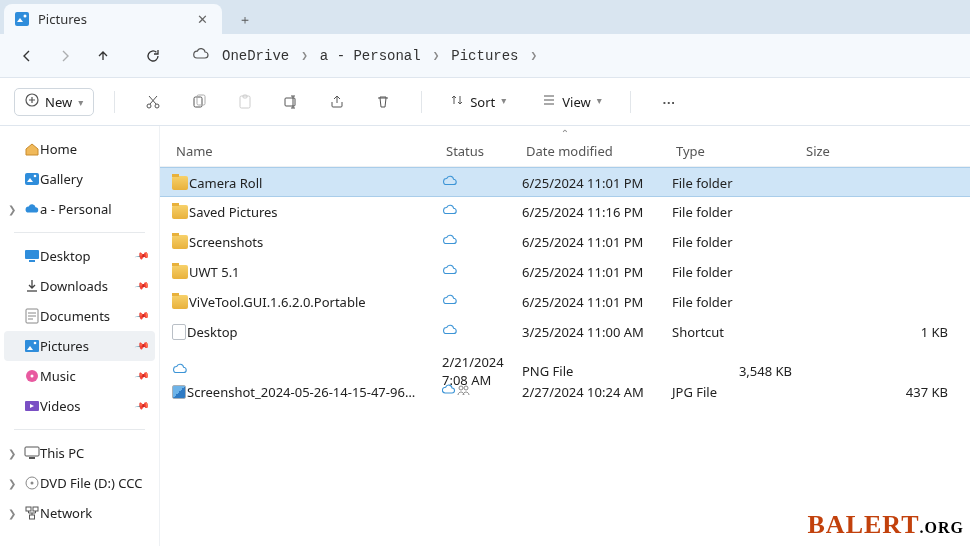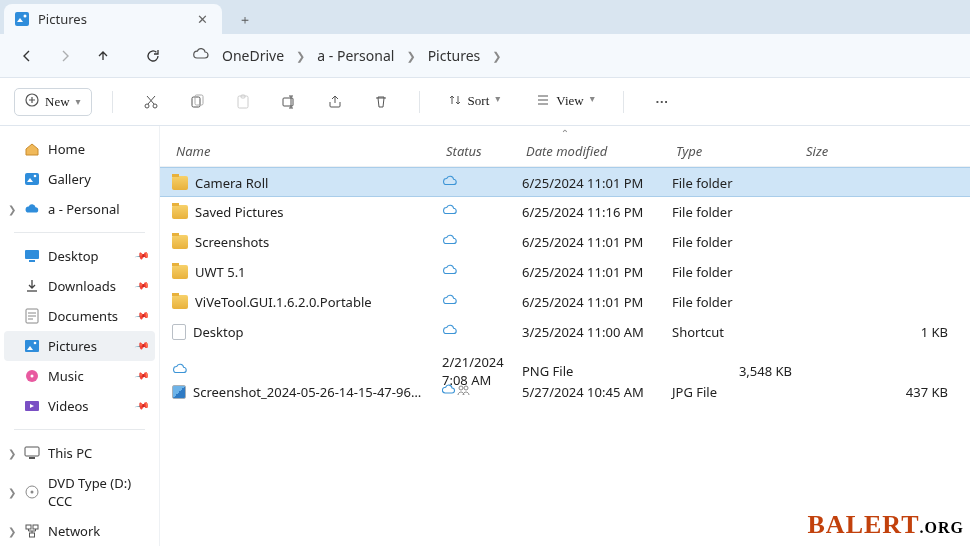--- a/index.html
+++ b/index.html
@@ -45,20 +45,21 @@
 }
 
 .addrbar {
   height: 44px;
   background: #f5f9fd;
   display: flex;
   align-items: center;
   padding: 0 16px;
   gap: 16px;
   border-bottom: 1px solid #dfe6ee;
+  font-family: Liberation Mono, monospace;
 }
 .nav-btn {
   width: 22px; height: 22px;
   display: flex; align-items: center; justify-content: center;
   color: #555;
 }
 .breadcrumbs {
   display: flex; align-items: center; gap: 12px;
   font-size: 14px;
   color: #333;
@@ -67,21 +68,20 @@
 .breadcrumb { display: flex; align-items: center; gap: 6px; }
 .bc-chevron { color: #8a8a8a; font-size: 11px; }
 
 .toolbar {
   height: 48px;
   display: flex;
   align-items: center;
   padding: 0 14px;
   gap: 12px;
   border-bottom: 1px solid #dfe6ee;
-  font-family: Liberation Serif, serif;
 }
 .tb-group { display: flex; align-items: center; gap: 10px; }
 .tb-sep { width: 1px; height: 22px; background: #e2e6ea; margin: 0 8px; }
 .new-btn {
   display: flex; align-items: center; gap: 6px;
   border: 1px solid #d0d7de;
   border-radius: 5px;
   padding: 4px 10px;
   font-size: 13px;
 }
@@ -104,21 +104,20 @@
 
 .sidebar {
   width: 160px;
   border-right: 1px solid #eef1f4;
   padding: 8px 4px;
   font-size: 13px;
   overflow-y: auto;
 }
 .side-item {
   display: flex; align-items: center;
-  gap: 8px;
   padding: 6px 8px 6px 20px;
   color: #222;
   border-radius: 4px;
   position: relative;
 }
 .side-item.selected { background: #eef1f4; }
 .side-item .pin {
   position: absolute; right: 6px; top: 50%; transform: translateY(-50%) rotate(35deg);
   color: #9aa0a6; font-size: 10px;
 }
@@ -137,33 +136,33 @@
   height: 10px;
 }
 .cols {
   display: grid;
   grid-template-columns: 270px 80px 150px 130px auto;
   padding: 6px 12px;
   font-size: 13px;
   color: #555;
   border-bottom: 1px solid #edf0f3;
 }
-.col-header { padding-left: 4px; font-style: italic; }
+.col-header { padding-left: 4px; }
 .col-header.right { text-align: left; }
 .row {
   display: grid;
   grid-template-columns: 270px 80px 150px 130px auto;
   align-items: center;
   padding: 6px 12px;
   font-size: 13px;
   color: #222;
   height: 30px;
 }
 .row.selected { background: #cfe5f7; border: 1px solid #a9cdea; border-left:none; border-right:none;}
-.cell-name { display: flex; align-items: center; gap: 7px; overflow:hidden; }
+.cell-name { display: flex; align-items: center; gap: 1px; overflow:hidden; }
 .cell-name span.fname { white-space: nowrap; overflow:hidden; text-overflow: ellipsis; max-width: 230px; }
 .cell-status { color: #3c94d6; display: flex; align-items: center; }
 .cell-size { text-align: right; padding-right: 10px; }
 .icon-folder {
   width: 16px; height: 14px;
   background: linear-gradient(#f7d16a,#e8b13c);
   border-radius: 2px;
   position: relative;
 }
 .icon-folder::before {
@@ -439,21 +438,21 @@
           <span>This PC</span>
         </div>
         <div class="side-item">
           <span class="side-chevron">❯</span>
           <span class="side-icon">
             <svg width="16" height="16" viewBox="0 0 16 16">
               <circle cx="8" cy="8" r="6" fill="none" stroke="#888"></circle>
               <circle cx="8" cy="8" r="1.5" fill="#888"></circle>
             </svg>
           </span>
-          <span>DVD Type (D:) CCC</span>
+          <span>DVD File (D:) CCC</span>
         </div>
         <div class="side-item">
           <span class="side-chevron">❯</span>
           <span class="side-icon">
             <svg width="16" height="14" viewBox="0 0 16 14">
               <rect x="2" y="1" width="5" height="4" stroke="#555" fill="none"></rect>
               <rect x="9" y="1" width="5" height="4" stroke="#555" fill="none"></rect>
               <rect x="5.5" y="9" width="5" height="4" stroke="#555" fill="none"></rect>
               <path d="M4.5 5v2h7V5M8 7v2" stroke="#555" fill="none"></path>
             </svg>
@@ -573,21 +572,21 @@
             <span class="fname">Screenshot_2024-05-26-14-15-47-963_com.mi...</span>
           </div>
           <div class="cell-status">
             <span><svg width="28" height="14" viewBox="0 0 28 14">
                 <path d="M3 10h7a2.5 2.5 0 0 0 0-5 3.3 3.3 0 0 0-6.4-.7A2.5 2.5 0 0 0 3 10z" fill="none" stroke="#3c94d6" stroke-width="1.1"></path>
                 <circle cx="19" cy="5" r="2" fill="none" stroke="#888"></circle>
                 <circle cx="24" cy="5" r="2" fill="none" stroke="#888"></circle>
                 <path d="M16 12c0-2 2-3 3-3s3 1 3 3M21 12c0-2 2-3 3-3s3 1 3 3" fill="none" stroke="#888"></path>
               </svg></span>
           </div>
-          <div>5/27/2024 10:45 AM</div>
+          <div>2/27/2024 10:24 AM</div>
           <div>JPG File</div>
           <div class="cell-size">437 KB</div>
         </div>
       </div>
   </div>
 </div>
 
 <div class="watermark">
   <span class="red">BALERT</span><span class="org">.ORG</span>
 </div>

